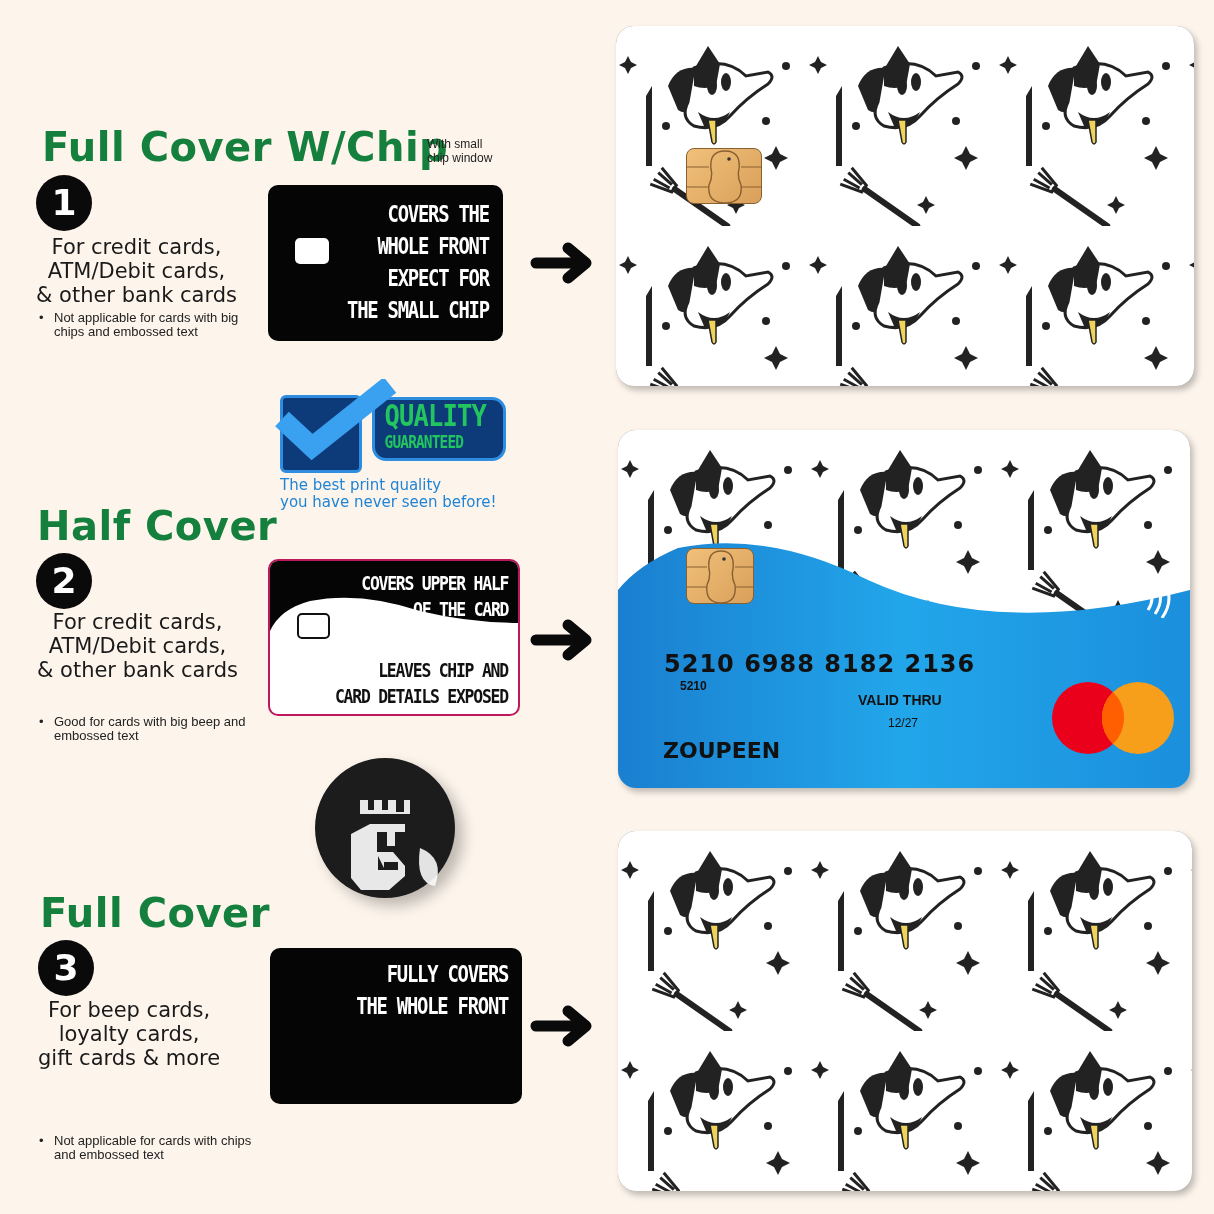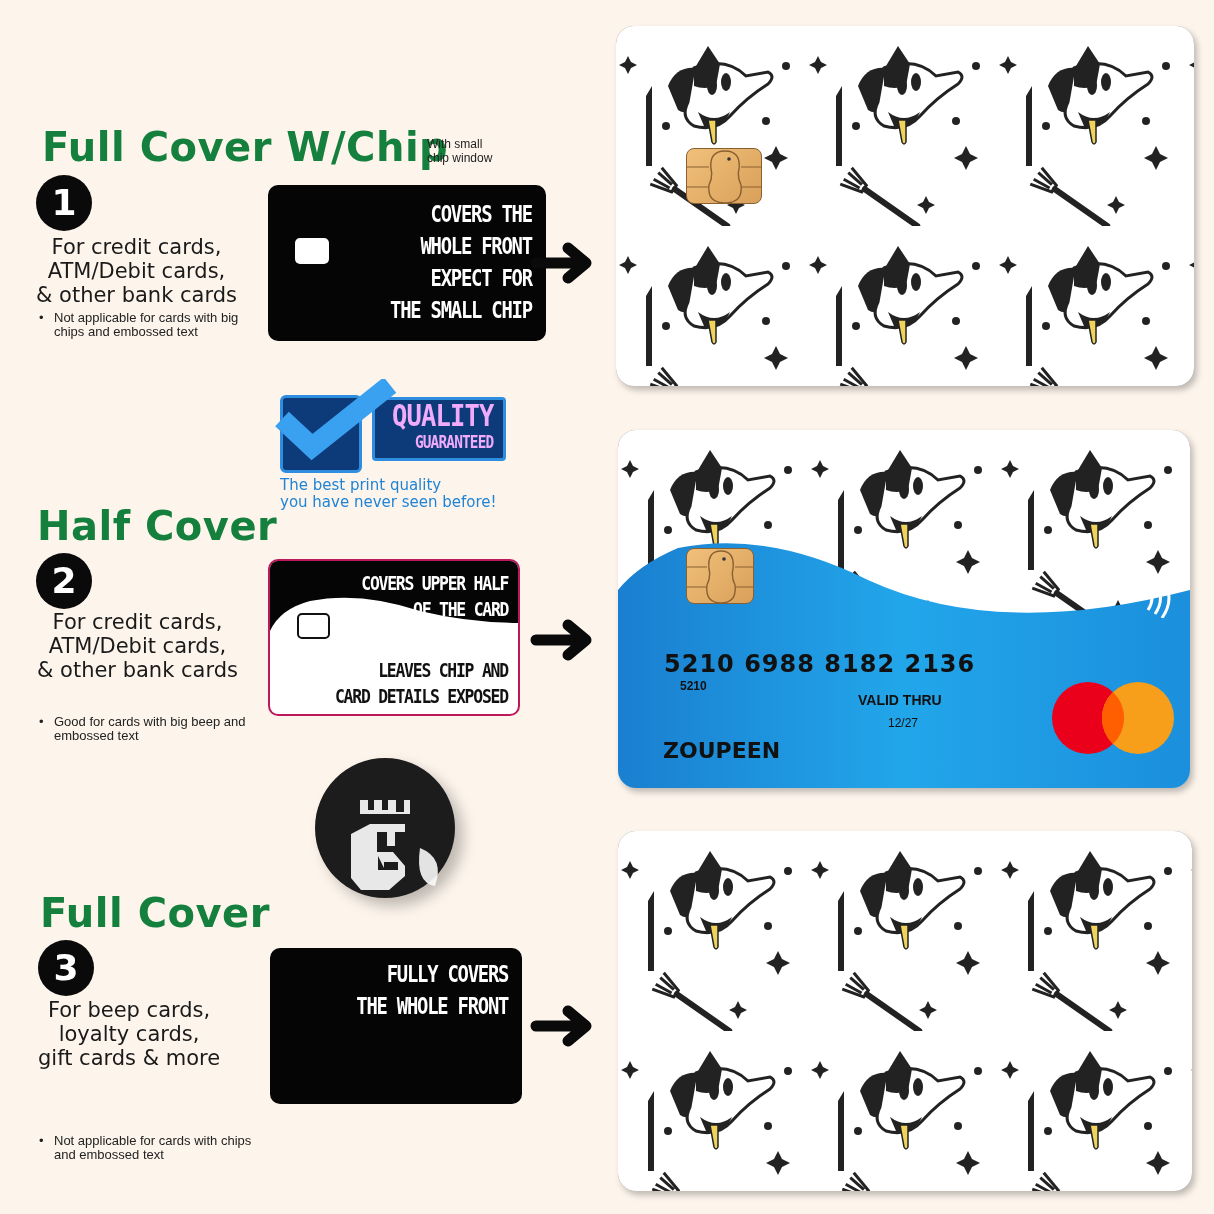--- a/index.html
+++ b/index.html
@@ -93,22 +93,22 @@
   
   .emv-chip {
     position: absolute; width: 76px; height: 56px; border-radius: 8px;
     background: linear-gradient(135deg, #f0c07a, #d9a05a);
     border: 1.5px solid #8a6030;
     overflow: hidden;
   }
 
   
   .quality-box {
-    background: #0d3b7a; border: 3px solid #2f8de0; border-radius: 4px;
-    color: #f0abfc; text-align: right;
+    background: #0d3b7a; border: 3px solid #2f8de0; border-radius: 14px;
+    color: #22c55e; text-align: left;
   }
   .q-title {
     font-family: "DejaVu Sans Mono", monospace; font-weight: bold;
     font-size: 30px; line-height: 32px; letter-spacing: -1px;
     transform: scaleX(0.85);
   }
   .q-sub {
     font-family: "DejaVu Sans Mono", monospace; font-weight: bold;
     font-size: 17px; line-height: 20px; letter-spacing: -1px;
     transform: scaleX(0.85);
@@ -165,21 +165,21 @@
 
 <div class="abs heading" style="left:42px; top:124px;">Full Cover W/Chip</div>
 <div class="abs subnote" style="left:427px; top:137px; white-space:pre-line;">With small
 chip window</div>
 <div class="abs num-badge" style="left:36px; top:175px;">1</div>
 <div class="abs use-text" style="left:36px; top:235px;">For credit cards,
 ATM/Debit cards,
 &amp; other bank cards</div>
 <div class="abs bullet" style="left:36px; top:311px; width:230px;">Not applicable for cards with big chips and embossed text</div>
 
-<div class="abs desc-card" style="left:268px; top:185px; width:278px; height:156px;">
+<div class="abs desc-card" style="left:268px; top:185px; width:235px; height:156px;">
   <div class="chip-window" style="left:27px; top:53px;"></div>
   <div class="txt" style="top:13px;">COVERS THE
 WHOLE FRONT
 EXPECT FOR
 THE SMALL CHIP</div>
 </div>
 
 <svg class="abs arrow" style="left:530px; top:240px;" viewBox="0 0 66 46">
   <path d="M6 23 H54 M38 8 L56 23 L38 38" stroke="#0a0a0a" stroke-width="11" stroke-linecap="round" stroke-linejoin="round" fill="none"></path>
 </svg>

